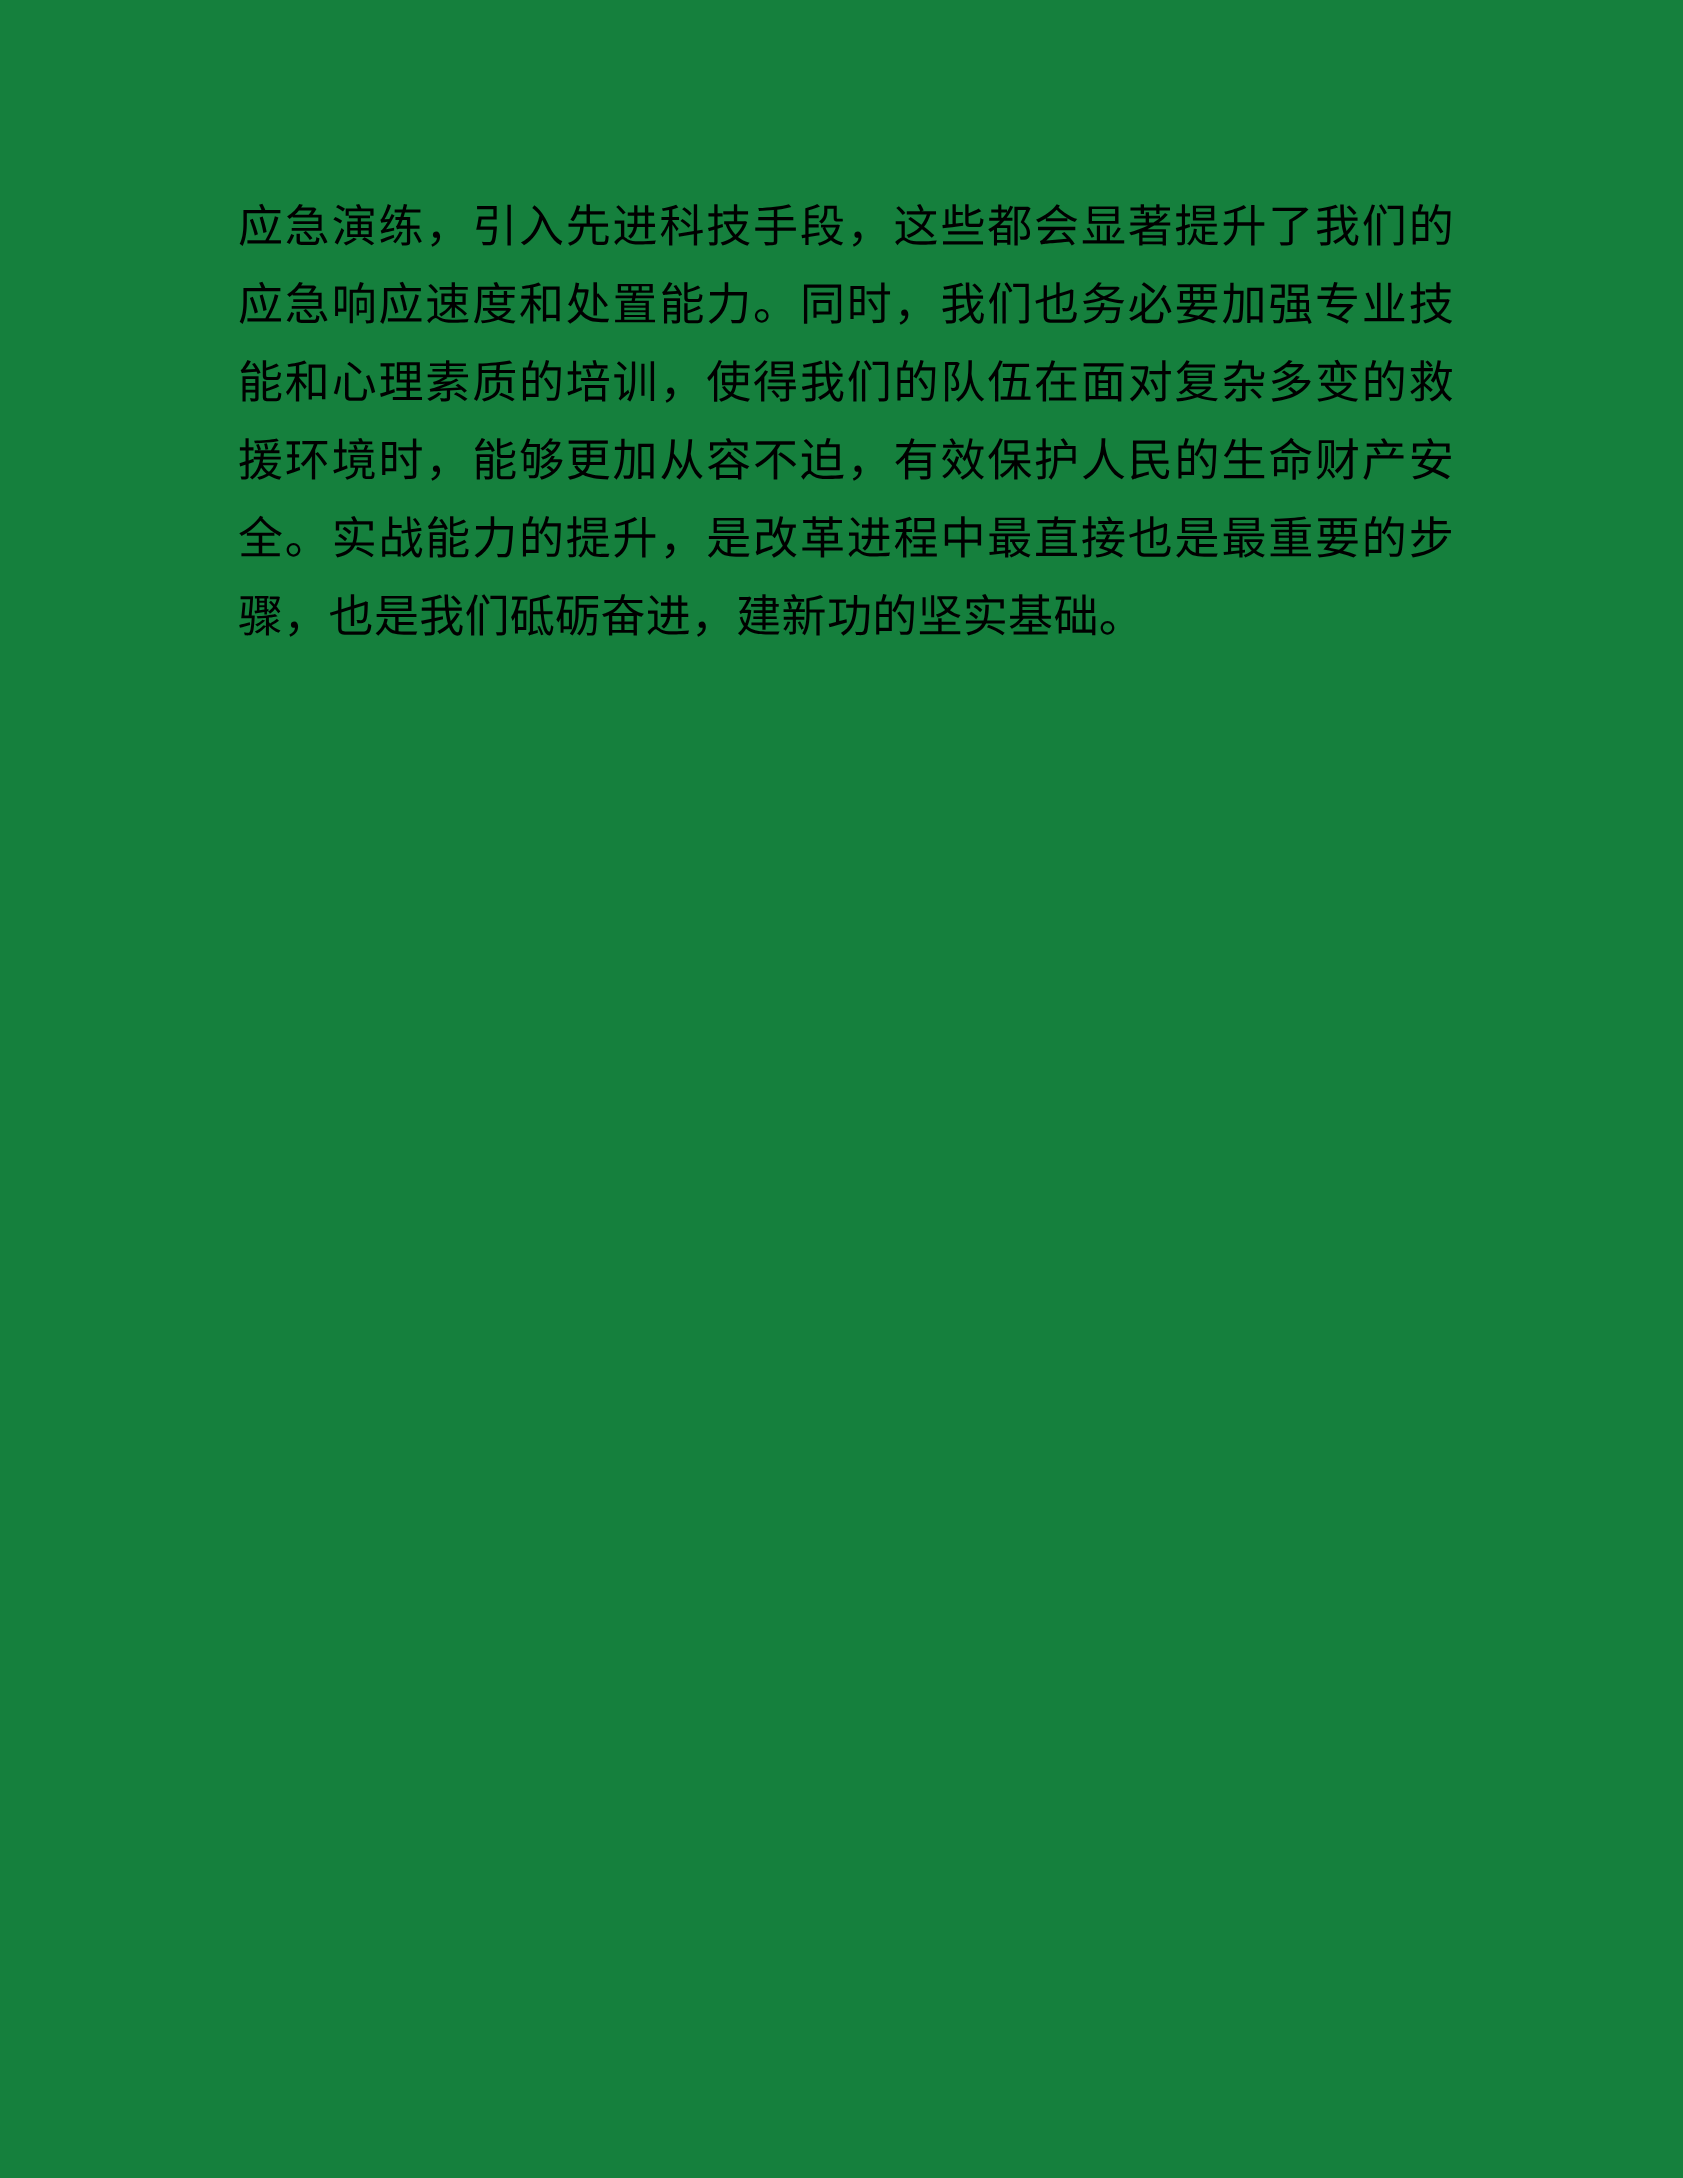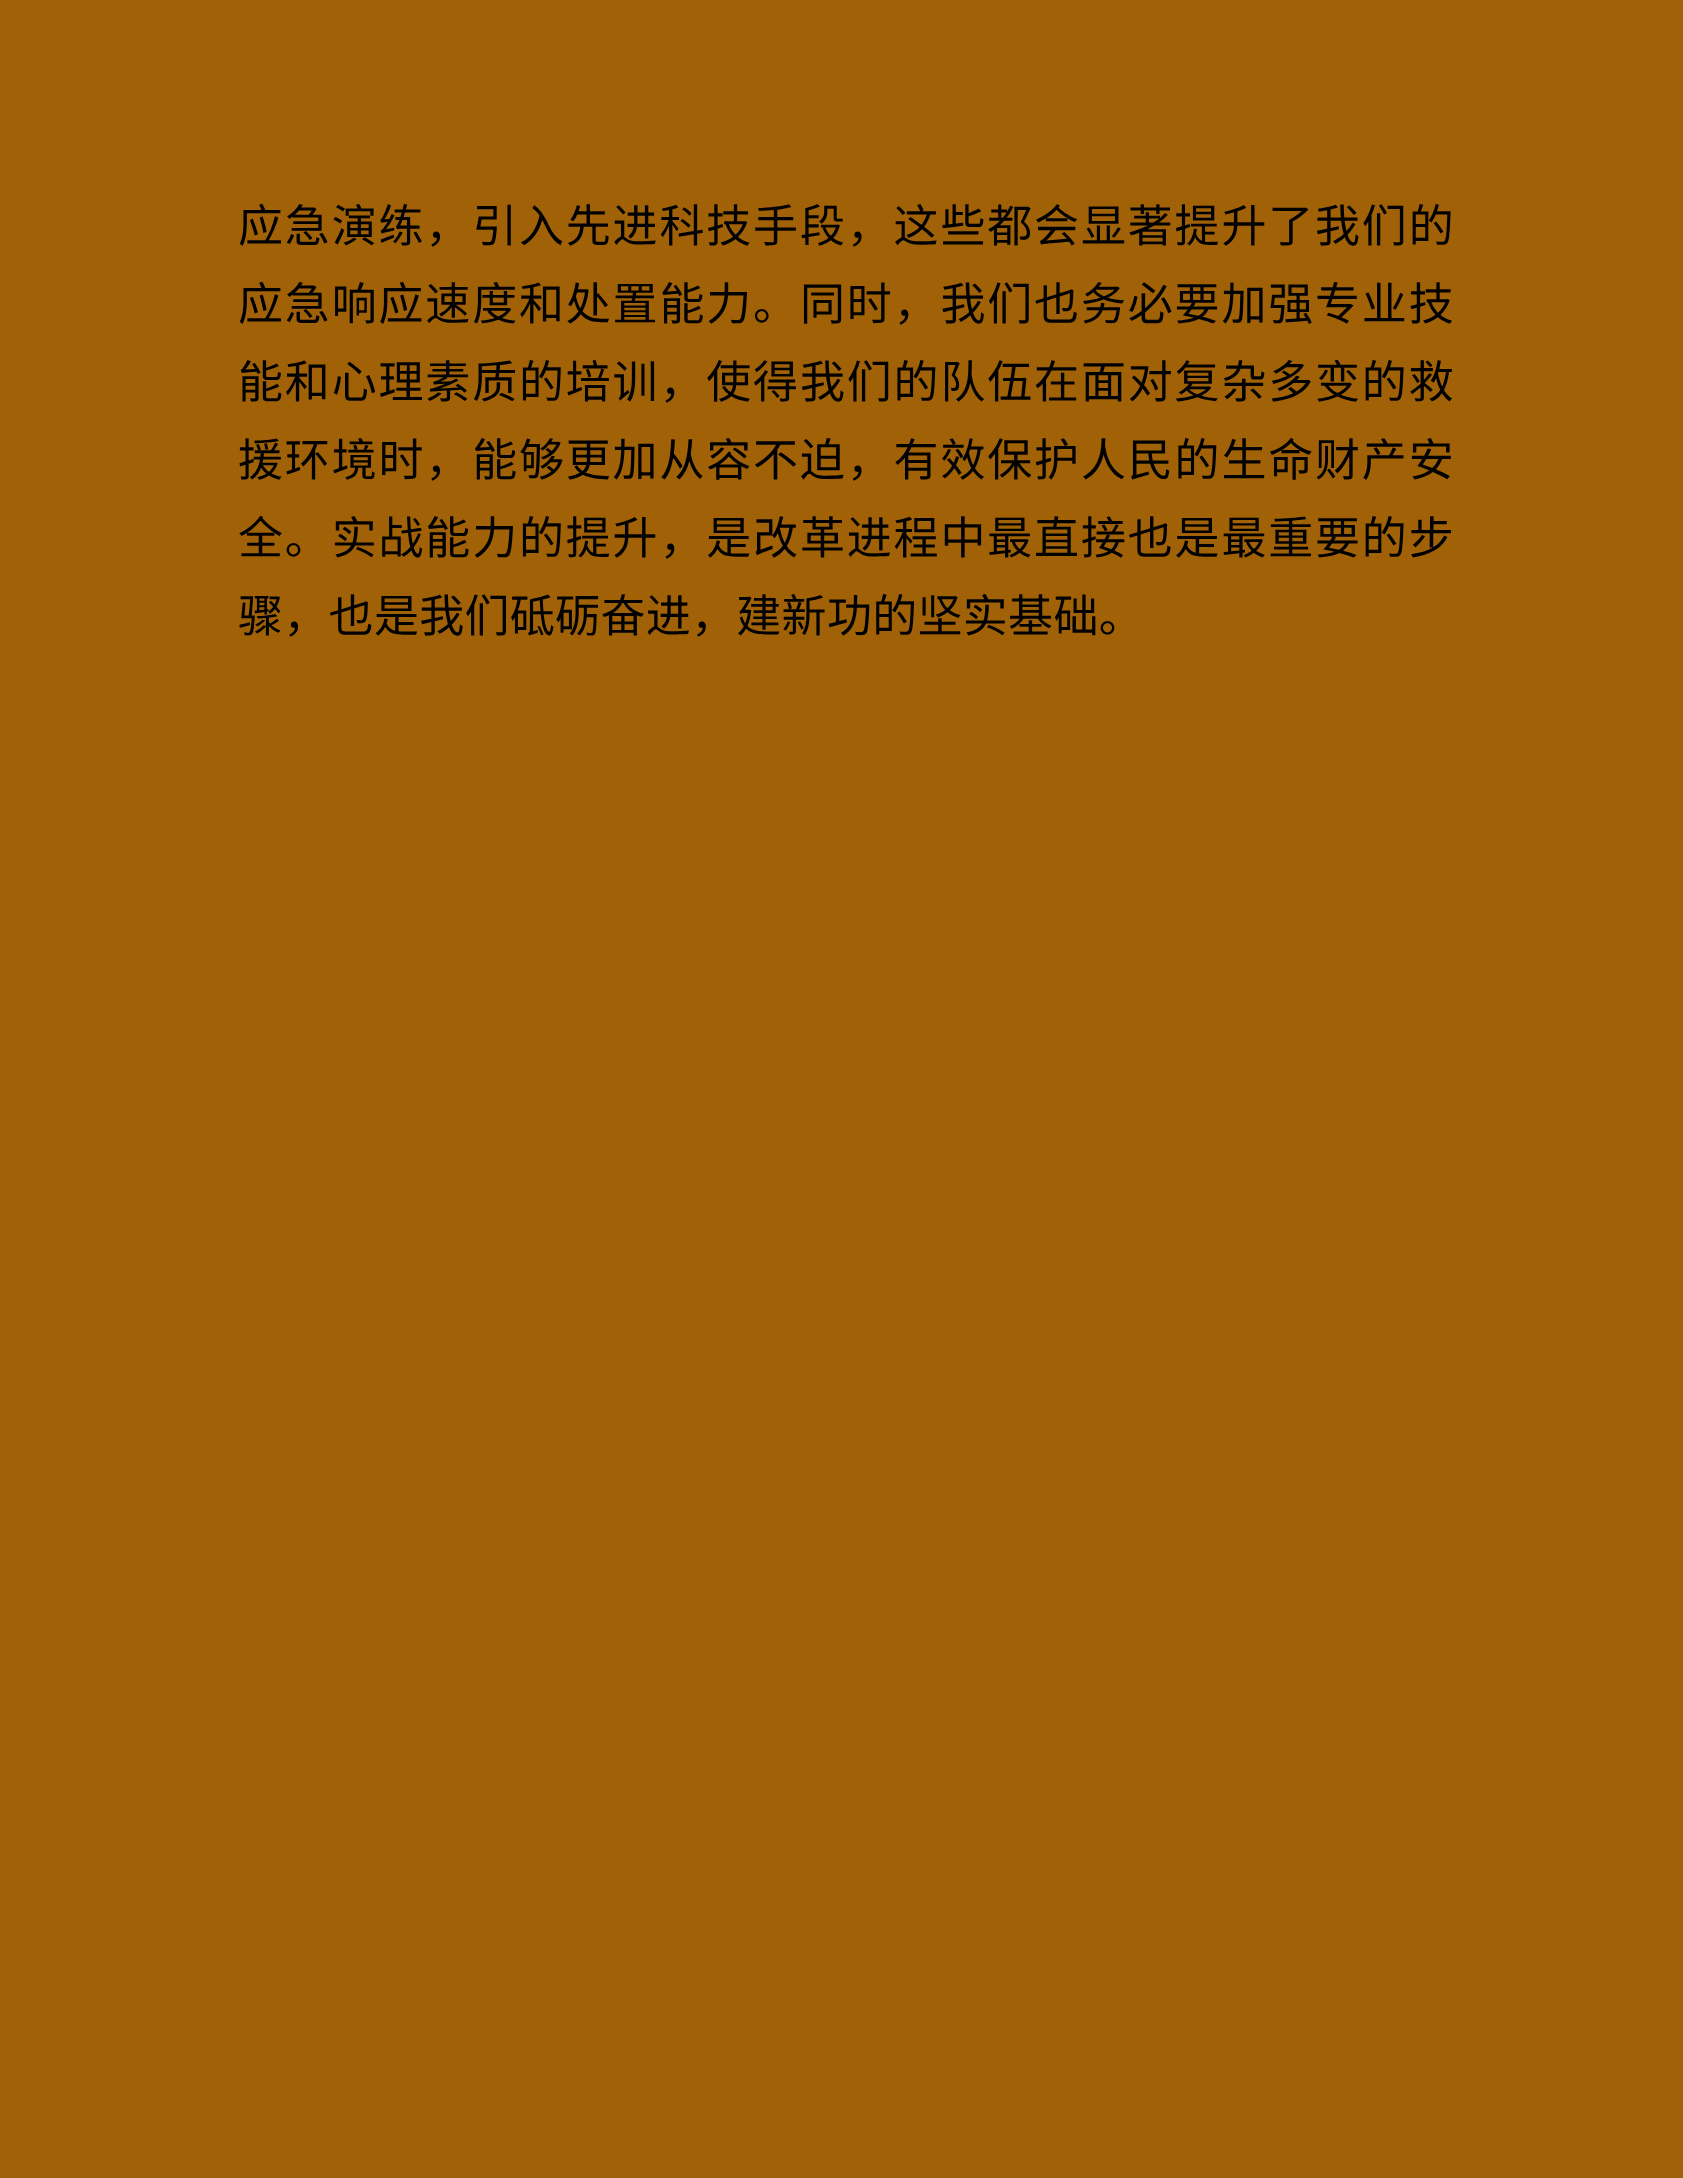--- a/index.html
+++ b/index.html
@@ -12,21 +12,21 @@
     width: 1683px;
     height: 2178px;
     font-family: "Liberation Sans", "DejaVu Sans", sans-serif;
     color: #000000;
     -webkit-font-smoothing: antialiased;
   }
   .page {
     position: relative;
     width: 1683px;
     height: 2178px;
-    background: #a16207;
+    background: #15803d;
     box-sizing: border-box;
     padding: 188px 230px 149px 238px;
   }
   .doc-body {
     width: 1216px;
   }
   .paragraph {
     margin: 0;
     font-size: 45px;
     line-height: 78px;

